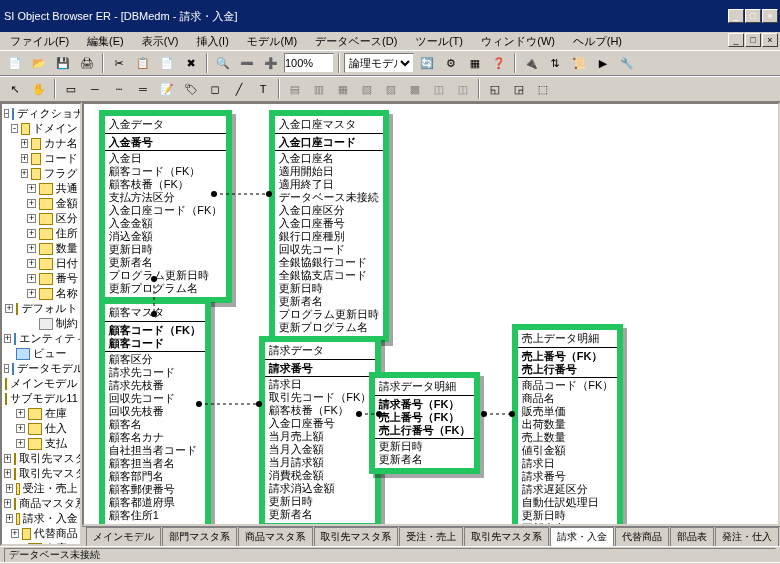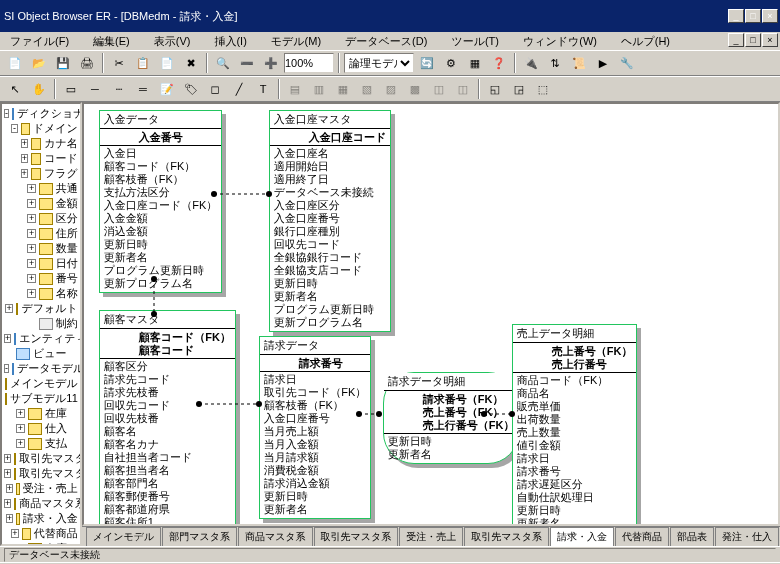--- a/index.html
+++ b/index.html
@@ -1,43 +1,43 @@
 <!DOCTYPE html>
 <html><head>
 <meta charset="utf-8">
 <style>
 * { margin: 0; padding: 0; box-sizing: border-box; }
 body { font-family: "MS UI Gothic", sans-serif; font-size: 11px; background: #d4d0c8; width: 780px; height: 564px; overflow: hidden; }
 .titlebar { background: #0a246a; color: #fff; height: 18px; display: flex; align-items: center; padding: 16px 2px; }
 .titlebar .title { flex: 1; padding-left: 2px; }
 .titlebar .winbtns { display: flex; gap: 1px; }
 .winbtn { width: 16px; height: 14px; background: #d4d0c8; border: 1px solid #fff; border-right-color: #404040; border-bottom-color: #404040; font-size: 9px; display: flex; align-items: center; justify-content: center; cursor: pointer; }
-.menubar { background: #d4d0c8; height: 18px; display: flex; align-items: center; padding-left: 4px; gap: 12px; position: relative; }
+.menubar { background: #d4d0c8; height: 18px; display: flex; align-items: center; padding-left: 4px; gap: 6px; position: relative; }
 .menuitem { padding: 1px 6px; cursor: pointer; }
 .menu-winbtns { position: absolute; right: 2px; top: 1px; display:flex; gap:1px; }
 .toolbar-row { background: #d4d0c8; border-top: 1px solid #fff; border-bottom: 1px solid #808080; height: 26px; display: flex; align-items: center; padding: 0 4px; gap: 2px; }
 .tbtn { width: 22px; height: 22px; display: flex; align-items: center; justify-content: center; cursor: pointer; border: 1px solid transparent; }
 .tsep { width: 2px; height: 20px; border-left: 1px solid #808080; border-right: 1px solid #fff; margin: 0 2px; }
 .combo { height: 20px; font-size: 11px; border: 1px inset #d4d0c8; background: #fff; }
 .main { display: flex; height: calc(564px - 18px - 18px - 26px - 26px - 16px - 16px); }
 .sidebar { width: 184px; background: #fff; border: 2px inset #d4d0c8; overflow: auto; }
 .tree { padding: 2px; }
 .tree-item { display: flex; align-items: center; height: 15px; cursor: pointer; white-space: nowrap; }
 .expander { width: 9px; height: 9px; border: 1px solid #808080; font-size: 9px; line-height: 7px; text-align: center; margin-right: 3px; background:#fff; cursor:pointer; }
 .spacer { width: 12px; display:inline-block; }
 .ticon { width: 14px; height: 12px; margin-right: 3px; display:inline-block; background:#ffe680; border:1px solid #a08000; }
 .ticon.db { background:#c0e0ff; border-color:#4080c0; }
 .ticon.leaf { background:#eee; border-color:#888; }
 .canvas-wrap { flex: 1; display: flex; flex-direction: column; }
 .canvas { flex: 1; background: #fff; border: 2px inset #d4d0c8; position: relative; overflow: auto; }
-.entity { position: absolute; border: 1px solid #22c55e; background: #fff; box-shadow: 4px 4px 0 rgba(0,0,0,0.35); }
+.entity { position: absolute; border: 6px solid #22c55e; background: #fff; box-shadow: 4px 4px 0 rgba(0,0,0,0.35); }
 .entity-title { background: #fff; padding: 1px 4px; border-bottom: 1px solid #000; white-space: nowrap; }
 .entity-body { padding: 2px 4px; }
 .entity-body div { white-space: nowrap; line-height: 13px; }
-.entity-body .pk { font-weight: bold; margin-left: 35px; }
+.entity-body .pk { font-weight: bold; }
 .entity-body hr { border: none; border-top: 1px solid #000; margin: 1px -4px; }
 .tabbar { height: 20px; background: #d4d0c8; border-top: 1px solid #808080; display: flex; align-items: flex-end; padding-left: 4px; overflow:hidden; }
 .tab { border: 1px solid #808080; border-bottom: none; padding: 2px 6px; background: #d4d0c8; margin-right: 1px; cursor: pointer; font-size: 10px; white-space: nowrap; }
 .tab.active { background: #fff; }
 .statusbar { height: 16px; background: #d4d0c8; border-top: 1px solid #fff; display: flex; align-items: flex-end; padding: 0 4px; font-size: 10px; }
 .status-cell { border: 1px inset #d4d0c8; height: 14px; padding: 0 4px; display: flex; align-items: center; }
 svg.rel { position:absolute; pointer-events:none; }
 .ime-row { height: 16px; background:#d4d0c8; border-top:1px solid #fff; display:flex; justify-content:flex-end; align-items:center; padding:16px 4px; font-size:10px; gap:4px; }
 </style>
 </head>
@@ -354,21 +354,21 @@
             <div>銀行口座種別</div>
             <div>回収先コード</div>
             <div>全銀協銀行コード</div>
             <div>全銀協支店コード</div>
             <div>更新日時</div>
             <div>更新者名</div>
             <div>プログラム更新日時</div>
             <div>更新プログラム名</div>
           </div>
         </div>
-        <div class="entity" style="left: 15px; top: 206px;">
+        <div class="entity" style="left: 15px; top: 194px;">
           <div class="entity-title">顧客マスタ</div>
           <div class="entity-body">
             <div class="pk">顧客コード（FK）</div>
             <div class="pk">顧客コード</div>
             <hr>
             <div>顧客区分</div>
             <div>請求先コード</div>
             <div>請求先枝番</div>
             <div>回収先コード</div>
             <div>回収先枝番</div>
@@ -393,21 +393,21 @@
             <div>入金口座番号</div>
             <div>当月売上額</div>
             <div>当月入金額</div>
             <div>当月請求額</div>
             <div>消費税金額</div>
             <div>請求消込金額</div>
             <div>更新日時</div>
             <div>更新者名</div>
           </div>
         </div>
-        <div class="entity" style="left: 299px; top: 268px; border-radius: 31px;">
+        <div class="entity" style="left: 285px; top: 268px;">
           <div class="entity-title">請求データ明細</div>
           <div class="entity-body">
             <div class="pk">請求番号（FK）</div>
             <div class="pk">売上番号（FK）</div>
             <div class="pk">売上行番号（FK）</div>
             <hr>
             <div>更新日時</div>
             <div>更新者名</div>
           </div>
         </div>

